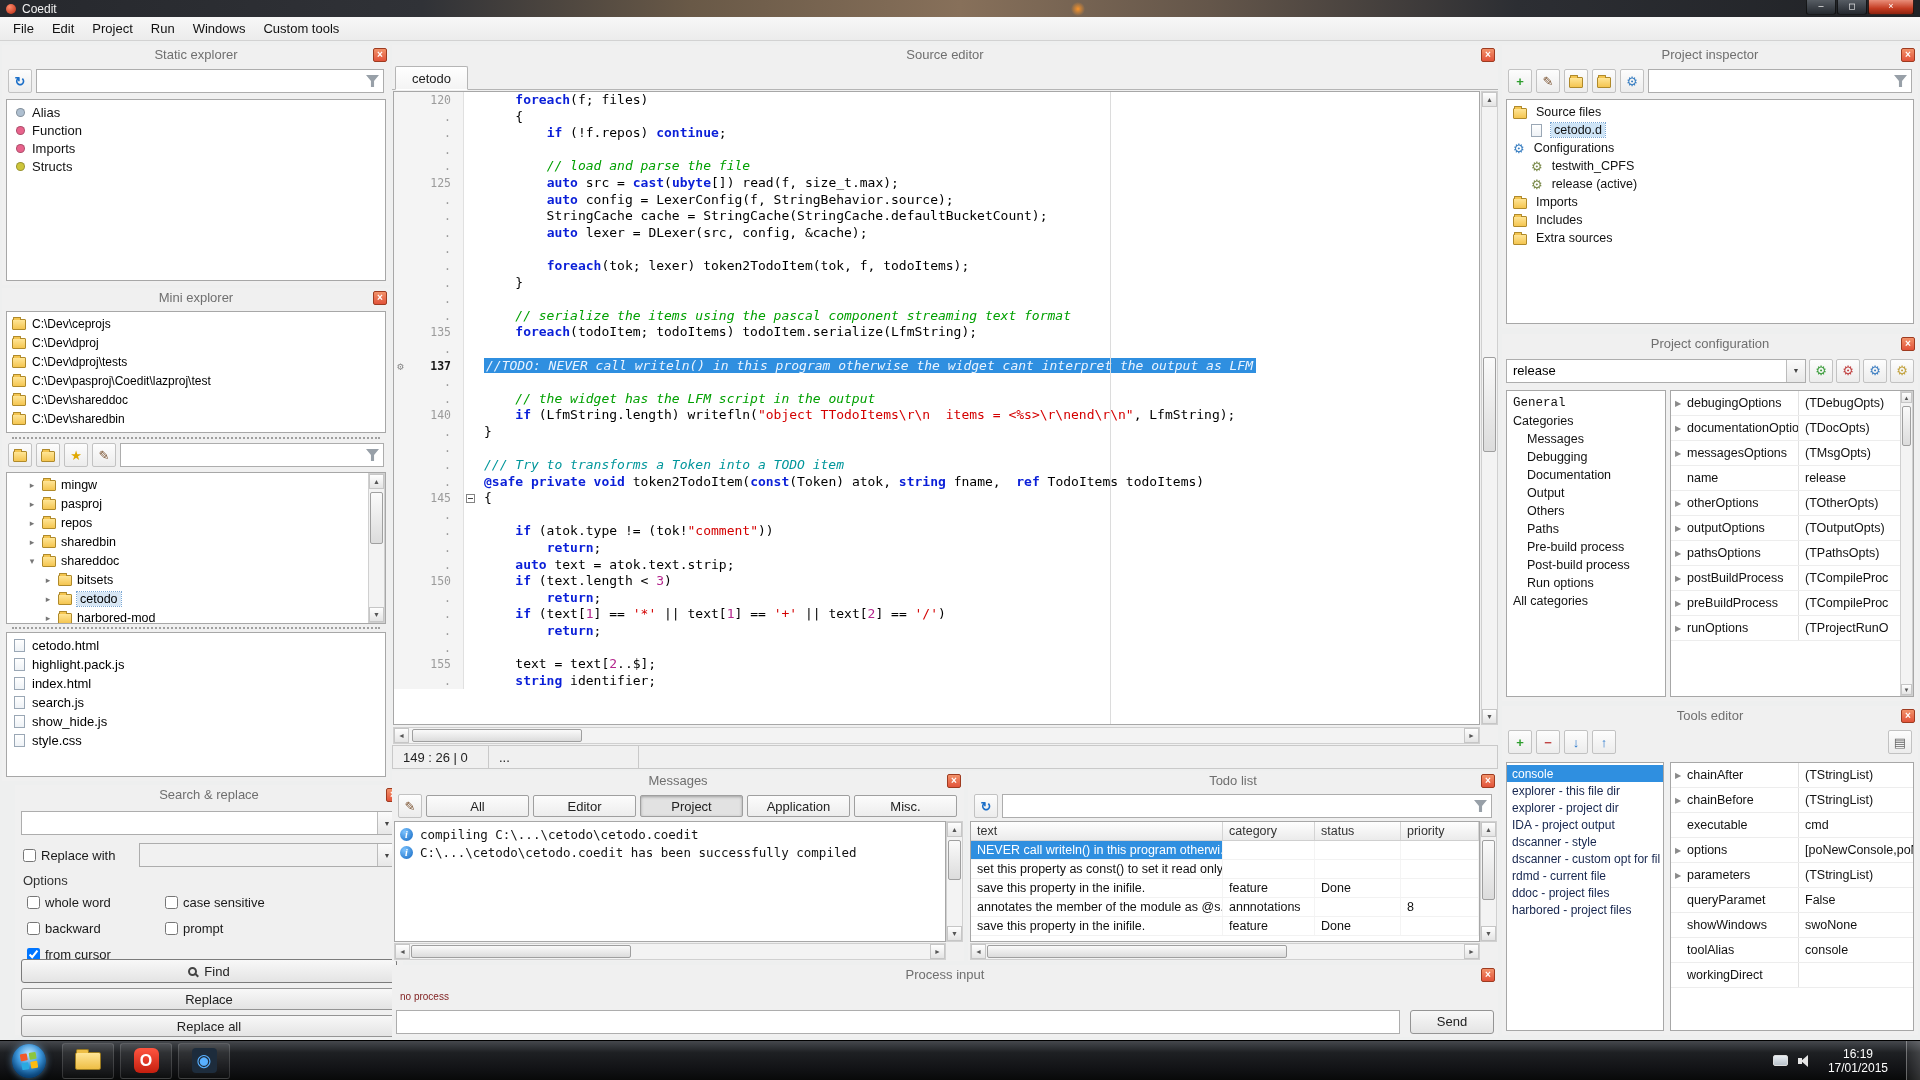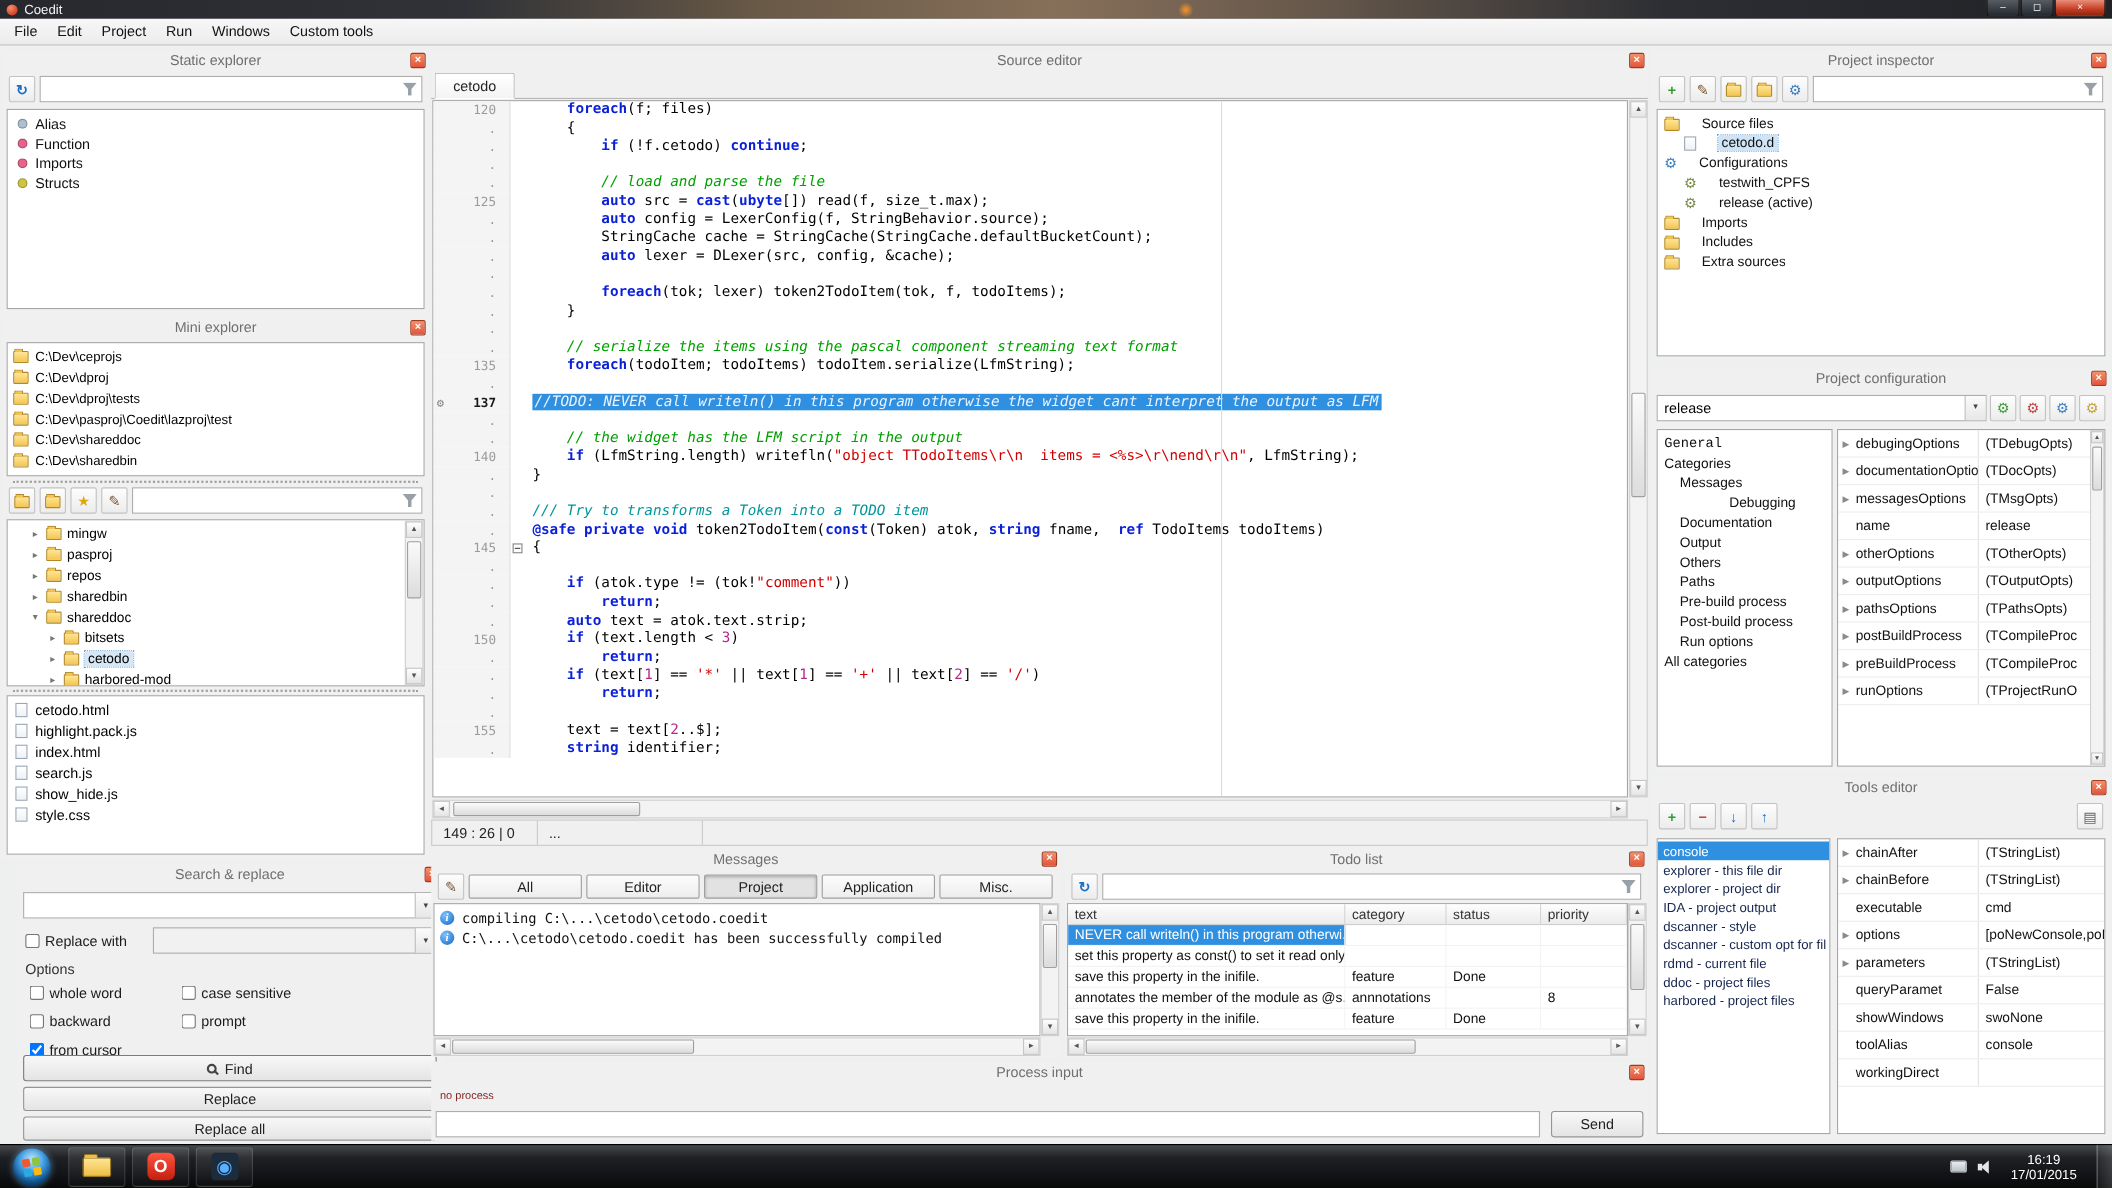--- a/index.html
+++ b/index.html
@@ -164,21 +164,21 @@
   #p-process{left:392px;top:924px;width:1106px;height:72px}
   #proc-status{position:absolute;left:8px;top:26px;font-size:10px;color:#7f1d1d}
   #proc-row{position:absolute;left:4px;right:4px;bottom:3px;height:25px;display:flex;gap:10px;align-items:center}
   #proc-input{flex:1;height:24px;border:1px solid #adadad;background:#fff;padding:0 5px;font:13px "Liberation Sans",sans-serif}
   #btn-send{width:84px;height:24px}
 
   
   #p-inspector{left:1502px;top:4px;width:416px;height:283px}
   #p-inspector .tbar{left:2px;top:22px;right:2px;height:28px}
   #insp-tree{position:absolute;left:4px;top:54px;right:4px;bottom:4px;padding:3px 0}
-  .irow{height:18px;display:flex;align-items:center;gap:20px;font-size:12.5px;padding:0 4px;color:#111}
+  .irow{height:18px;display:flex;align-items:center;gap:9px;font-size:12.5px;padding:0 4px;color:#111}
   .irow.sel .lbl{background:#cfe5f7;outline:1px dotted #7aa7d4;padding:0 3px}
 
   
   #p-config{left:1502px;top:293px;width:416px;height:367px}
   #cfg-combo-row{position:absolute;left:4px;top:24px;right:4px;height:25px;display:flex;gap:3px;align-items:center}
   #cfg-combo{flex:1}
   #cfg-cats{position:absolute;left:4px;top:56px;width:160px;bottom:4px;padding:3px 0;font-size:12.5px}
   .crow{height:18px;display:flex;align-items:center;padding:0 6px;color:#111}
   .pgrid{position:absolute;left:168px;top:56px;right:4px;bottom:4px;background:#fff;border:1px solid #a7a7a7;overflow:hidden}
   .pgrow{height:25px;display:flex;border-bottom:1px solid #ededed;font-size:12.5px;color:#111}
@@ -470,21 +470,21 @@
         <span class="pclose"></span>
       </div>
       <div id="tabbar">
         <span class="tab">cetodo</span>
       </div>
       <div id="code-wrap">
         <div id="margin-line"></div>
         <div id="code-lines">
             <div class="code-line"><span class="gut"><span>120</span></span><span class="fold"></span><span class="ct"><span class="tk-t">    </span><span class="tk-k">foreach</span><span class="tk-t">(f; files)</span></span></div>
             <div class="code-line"><span class="gut"><span>.</span></span><span class="fold"></span><span class="ct"><span class="tk-t">    {</span></span></div>
-            <div class="code-line"><span class="gut"><span>.</span></span><span class="fold"></span><span class="ct"><span class="tk-t">        </span><span class="tk-k">if</span><span class="tk-t"> (!f.cetodo) </span><span class="tk-k">continue</span><span class="tk-t">;</span></span></div>
+            <div class="code-line"><span class="gut"><span>.</span></span><span class="fold"></span><span class="ct"><span class="tk-t">        </span><span class="tk-k">if</span><span class="tk-t"> (!f.repos) </span><span class="tk-k">continue</span><span class="tk-t">;</span></span></div>
             <div class="code-line"><span class="gut"><span>.</span></span><span class="fold"></span><span class="ct"></span></div>
             <div class="code-line"><span class="gut"><span>.</span></span><span class="fold"></span><span class="ct"><span class="tk-t">        </span><span class="tk-c">// load and parse the file</span></span></div>
             <div class="code-line"><span class="gut"><span>125</span></span><span class="fold"></span><span class="ct"><span class="tk-t">        </span><span class="tk-k">auto</span><span class="tk-t"> src = </span><span class="tk-k">cast</span><span class="tk-t">(</span><span class="tk-k">ubyte</span><span class="tk-t">[]) read(f, size_t.max);</span></span></div>
             <div class="code-line"><span class="gut"><span>.</span></span><span class="fold"></span><span class="ct"><span class="tk-t">        </span><span class="tk-k">auto</span><span class="tk-t"> config = LexerConfig(f, StringBehavior.source);</span></span></div>
             <div class="code-line"><span class="gut"><span>.</span></span><span class="fold"></span><span class="ct"><span class="tk-t">        StringCache cache = StringCache(StringCache.defaultBucketCount);</span></span></div>
             <div class="code-line"><span class="gut"><span>.</span></span><span class="fold"></span><span class="ct"><span class="tk-t">        </span><span class="tk-k">auto</span><span class="tk-t"> lexer = DLexer(src, config, &amp;cache);</span></span></div>
             <div class="code-line"><span class="gut"><span>.</span></span><span class="fold"></span><span class="ct"></span></div>
             <div class="code-line"><span class="gut"><span>.</span></span><span class="fold"></span><span class="ct"><span class="tk-t">        </span><span class="tk-k">foreach</span><span class="tk-t">(tok; lexer) token2TodoItem(tok, f, todoItems);</span></span></div>
             <div class="code-line"><span class="gut"><span>.</span></span><span class="fold"></span><span class="ct"><span class="tk-t">    }</span></span></div>
             <div class="code-line"><span class="gut"><span>.</span></span><span class="fold"></span><span class="ct"></span></div>
@@ -728,21 +728,21 @@
             </span>
             <span class="tb-btn">
               <span class="icg" style="color: rgb(194, 162, 63); font-weight: 400;">⚙</span>
             </span>
           </span>
       </div>
       <div class="box" id="cfg-cats">
           <div class="crow" style="padding-left: 6px; font-family: Liberation Mono, monospace;">General</div>
           <div class="crow" style="padding-left: 6px;">Categories</div>
           <div class="crow" style="padding-left: 20px;">Messages</div>
-          <div class="crow" style="padding-left: 20px; margin-left: 45px;">Debugging</div>
+          <div class="crow" style="padding-left: 20px;">Debugging</div>
           <div class="crow" style="padding-left: 20px;">Documentation</div>
           <div class="crow" style="padding-left: 20px;">Output</div>
           <div class="crow" style="padding-left: 20px;">Others</div>
           <div class="crow" style="padding-left: 20px;">Paths</div>
           <div class="crow" style="padding-left: 20px;">Pre-build process</div>
           <div class="crow" style="padding-left: 20px;">Post-build process</div>
           <div class="crow" style="padding-left: 20px;">Run options</div>
           <div class="crow" style="padding-left: 6px;">All categories</div>
         </div>
       <div class="pgrid" id="cfg-grid">

